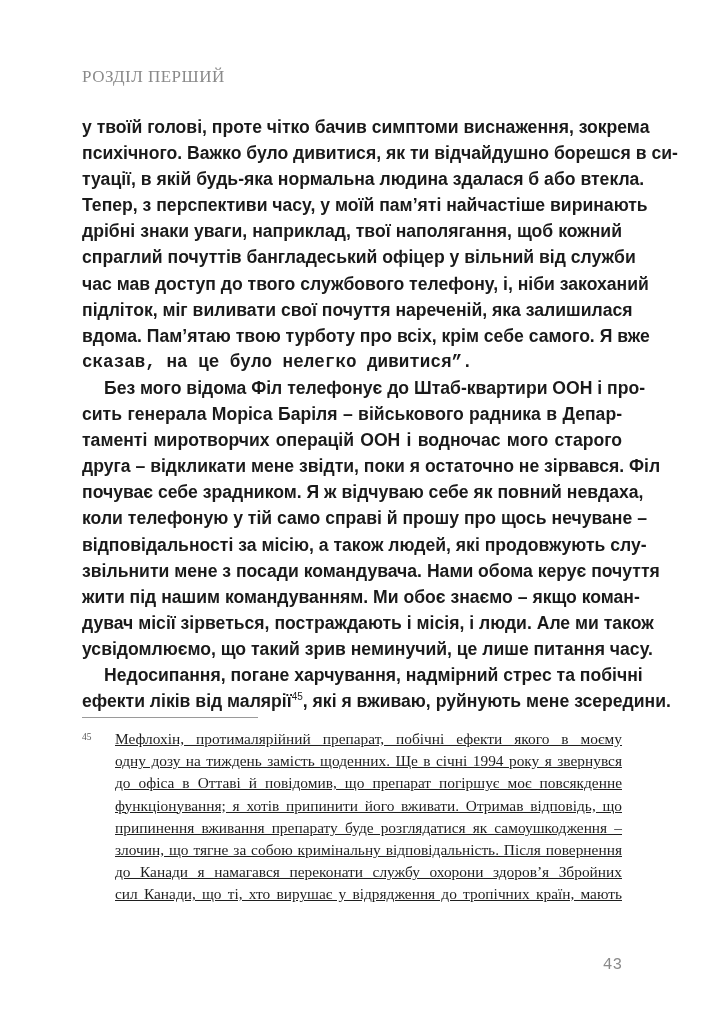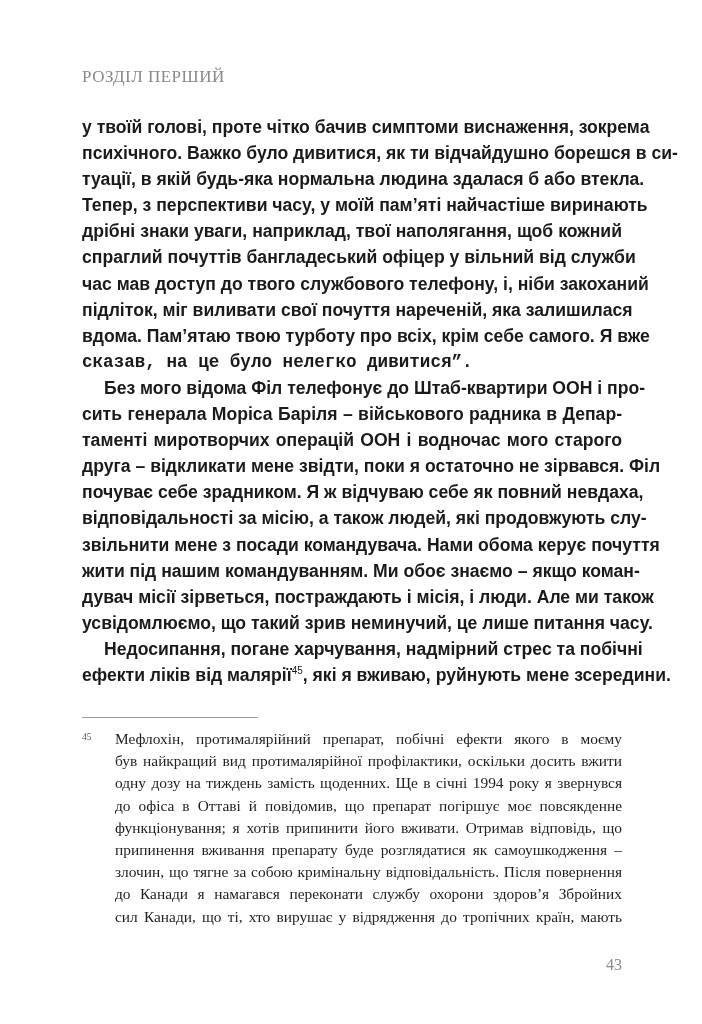--- a/index.html
+++ b/index.html
@@ -89,26 +89,27 @@
     .footnote .fn-body {
       margin-left: 33px;
       width: 507px;
     }
     .footnote .line {
       display: block;
       white-space: nowrap;
       text-align: justify;
       text-align-last: justify;
       height: 22.2px;
+      text-decoration: underline;
     }
     .page-number {
       position: absolute;
       top: 956px;
       right: 0;
-      font-family: Liberation Serif, serif;
+      font-family: Liberation Mono, monospace;
       font-size: 16px;
       color: #8a8a8a;
     }
   </style>
 </head>
 <body>
 
 <div class="page">
   <div class="running-head">РОЗДІЛ ПЕРШИЙ</div>
 
@@ -121,36 +122,36 @@
     <span class="line">спраглий почуттів бангладеський офіцер у вільний від служби</span>
     <span class="line">час мав доступ до твого службового телефону, і, ніби закоханий</span>
     <span class="line">підліток, міг виливати свої почуття нареченій, яка залишилася</span>
     <span class="line">вдома. Пам’ятаю твою турботу про всіх, крім себе самого. Я вже</span>
     <span class="line last">сказав, на це було нелегко дивитися”.</span>
     <span class="line indent">Без мого відома Філ телефонує до Штаб-квартири ООН і про-</span>
     <span class="line">сить генерала Моріса Баріля – військового радника в Депар-</span>
     <span class="line">таменті миротворчих операцій ООН і водночас мого старого</span>
     <span class="line">друга – відкликати мене звідти, поки я остаточно не зірвався. Філ</span>
     <span class="line">почуває себе зрадником. Я ж відчуваю себе як повний невдаха,</span>
+    <span class="line">коли телефоную у тій само справі й прошу про щось нечуване –</span>
     <span class="line">відповідальності за місію, а також людей, які продовжують слу-</span>
     <span class="line">звільнити мене з посади командувача. Нами обома керує почуття</span>
     <span class="line">жити під нашим командуванням. Ми обоє знаємо – якщо коман-</span>
     <span class="line">дувач місії зірветься, постраждають і місія, і люди. Але ми також</span>
     <span class="line">усвідомлюємо, що такий зрив неминучий, це лише питання часу.</span>
     <span class="line indent">Недосипання, погане харчування, надмірний стрес та побічні</span>
     <span class="line"><span>ефекти ліків від малярії</span><sup class="fnref">45</sup><span>, які я вживаю, руйнують мене зсередини.</span></span>
   </div>
 
   <div class="footnote-rule"></div>
 
   <div class="footnote">
     <span class="fn-num">45</span>
     <div class="fn-body">
       <span class="line">Мефлохін, протималярійний препарат, побічні ефекти якого в моєму</span>
-      <span class="line">був найкращий вид протималярійної профілактики, оскільки досить вжити</span>
       <span class="line">одну дозу на тиждень замість щоденних. Ще в січні 1994 року я звернувся</span>
       <span class="line">до офіса в Оттаві й повідомив, що препарат погіршує моє повсякденне</span>
       <span class="line">функціонування; я хотів припинити його вживати. Отримав відповідь, що</span>
       <span class="line">припинення вживання препарату буде розглядатися як самоушкодження –</span>
       <span class="line">злочин, що тягне за собою кримінальну відповідальність. Після повернення</span>
       <span class="line">до Канади я намагався переконати службу охорони здоров’я Збройних</span>
       <span class="line">сил Канади, що ті, хто вирушає у відрядження до тропічних країн, мають</span>
     </div>
   </div>
 

